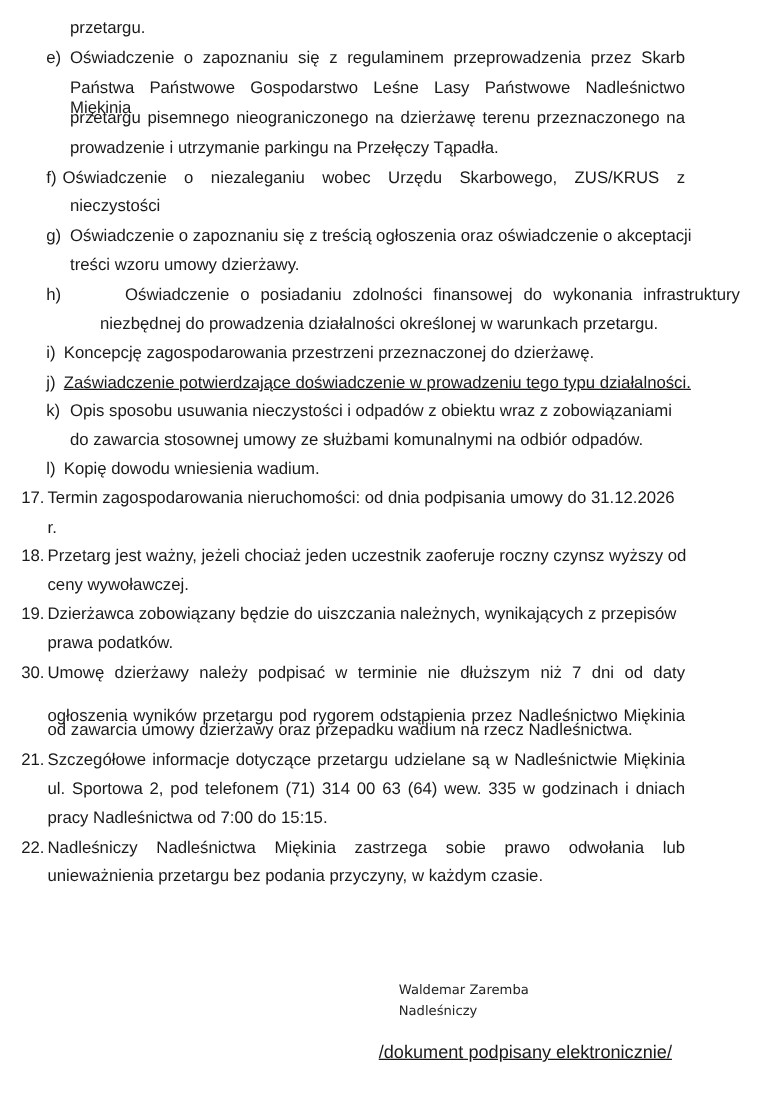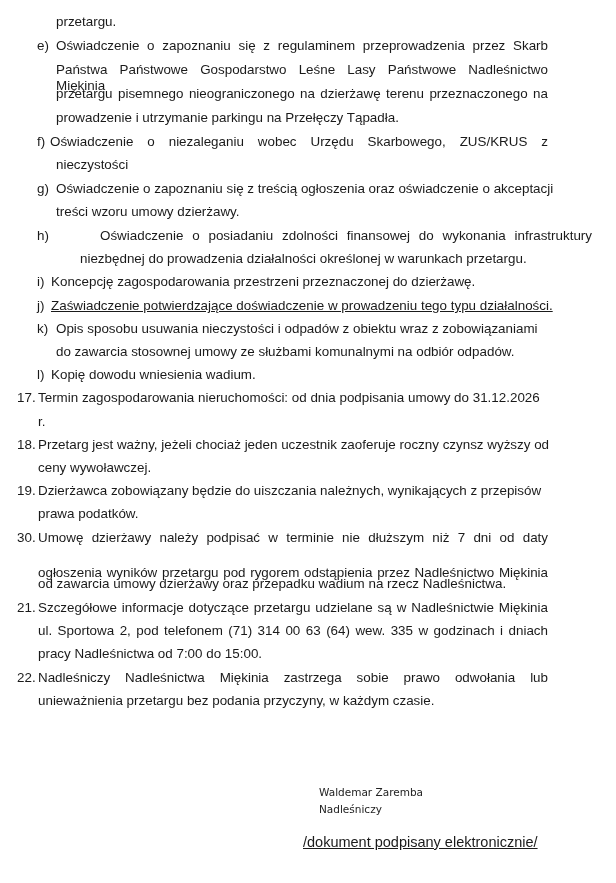--- a/index.html
+++ b/index.html
@@ -88,21 +88,21 @@
     <div class="marker" style="left:17px; top:530px;">30.</div>
     <div class="line just" style="left:38px; top:530px; width:510px;">Umowę dzierżawy należy podpisać w terminie nie dłuższym niż 7 dni od daty</div>
     <div class="line just" style="left:38px; top:565px; width:510px;">ogłoszenia wyników przetargu pod rygorem odstąpienia przez Nadleśnictwo Miękinia</div>
     <div class="line" style="left:38px; top:576px;">od zawarcia umowy dzierżawy oraz przepadku wadium na rzecz Nadleśnictwa.</div>
   </div>
 
   <div>
     <div class="marker" style="left:17px; top:600px;">21.</div>
     <div class="line just" style="left:38px; top:600px; width:510px;">Szczegółowe informacje dotyczące przetargu udzielane są w Nadleśnictwie Miękinia</div>
     <div class="line just" style="left:38px; top:623px; width:510px;">ul. Sportowa 2, pod telefonem (71) 314 00 63 (64) wew. 335 w godzinach i dniach</div>
-    <div class="line" style="left:38px; top:646px;">pracy Nadleśnictwa od 7:00 do 15:00.</div>
+    <div class="line" style="left:38px; top:646px;">pracy Nadleśnictwa od 7:00 do 15:15.</div>
   </div>
 
   <div>
     <div class="marker" style="left:17px; top:670px;">22.</div>
     <div class="line just" style="left:38px; top:670px; width:510px;">Nadleśniczy Nadleśnictwa Miękinia zastrzega sobie prawo odwołania lub</div>
     <div class="line" style="left:38px; top:693px;">unieważnienia przetargu bez podania przyczyny, w każdym czasie.</div>
   </div>
 
   <div>
     <div class="sig" style="left:319px; top:785px;">Waldemar Zaremba</div>

